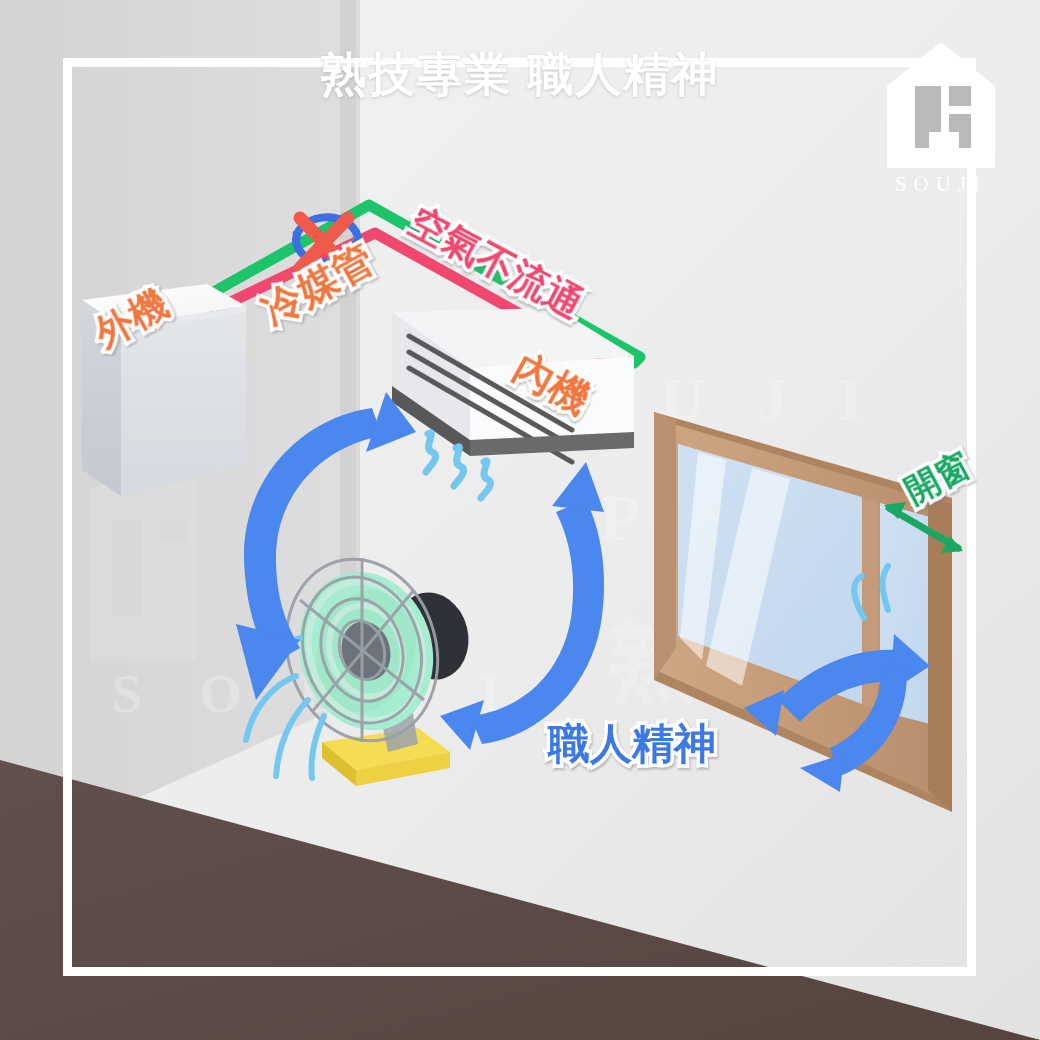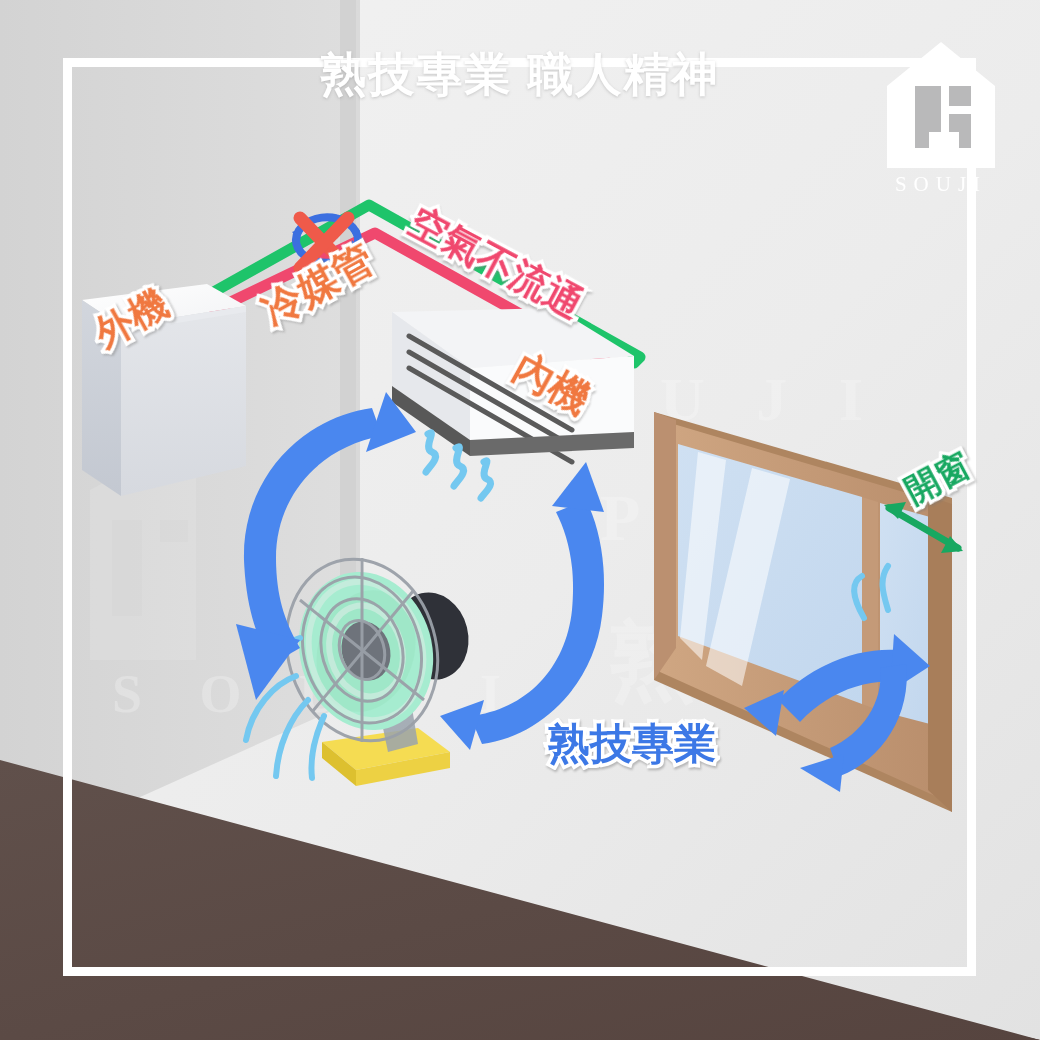--- a/index.html
+++ b/index.html
@@ -288,16 +288,16 @@
     </svg>
     <div class="brand">SOUJI</div>
   </div>
 
   <div id="labels">
       <div class="lbl lbl-orange" style="left: 86px; top: 315px; font-size: 38px; transform: rotate(-29deg); transform-origin: left top;">外機</div>
       <div class="lbl lbl-orange" style="left: 252px; top: 290px; font-size: 40px; transform: rotate(-29deg); transform-origin: left top;">冷媒管</div>
       <div class="lbl lbl-pink" style="left: 424px; top: 196px; font-size: 38px; transform: rotate(28deg); transform-origin: left top;">空氣不流通</div>
       <div class="lbl lbl-orange" style="left: 530px; top: 340px; font-size: 40px; transform: rotate(29deg); transform-origin: left top;">內機</div>
       <div class="lbl lbl-green" style="left: 897px; top: 474px; font-size: 34px; transform: rotate(-28deg); transform-origin: left top;">開窗</div>
-      <div class="lbl lbl-blue" style="left: 548px; top: 716px; font-size: 42px; transform: rotate(0deg); transform-origin: left top;">熟技專業</div>
+      <div class="lbl lbl-blue" style="left: 548px; top: 716px; font-size: 42px; transform: rotate(0deg); transform-origin: left top;">職人精神</div>
     </div>
 
 </div>
 
 </body></html>

